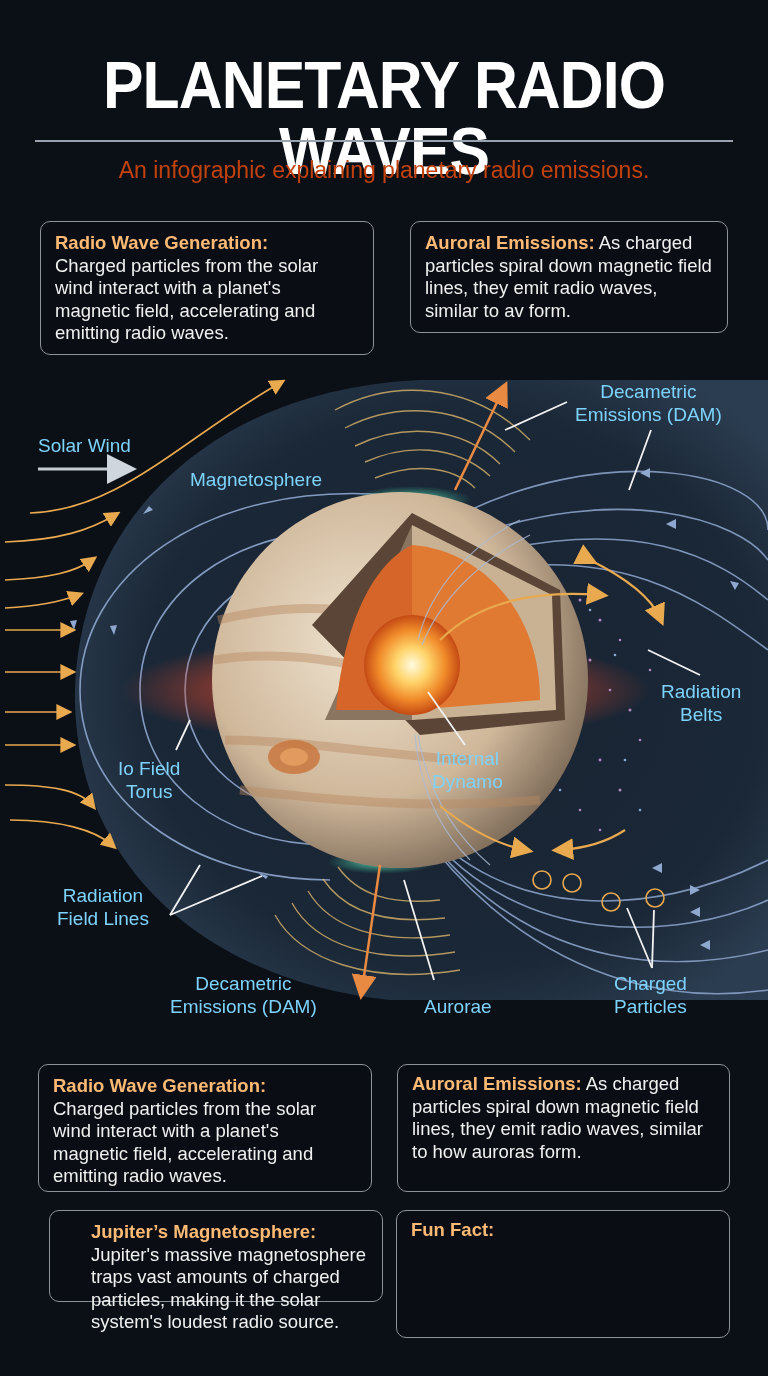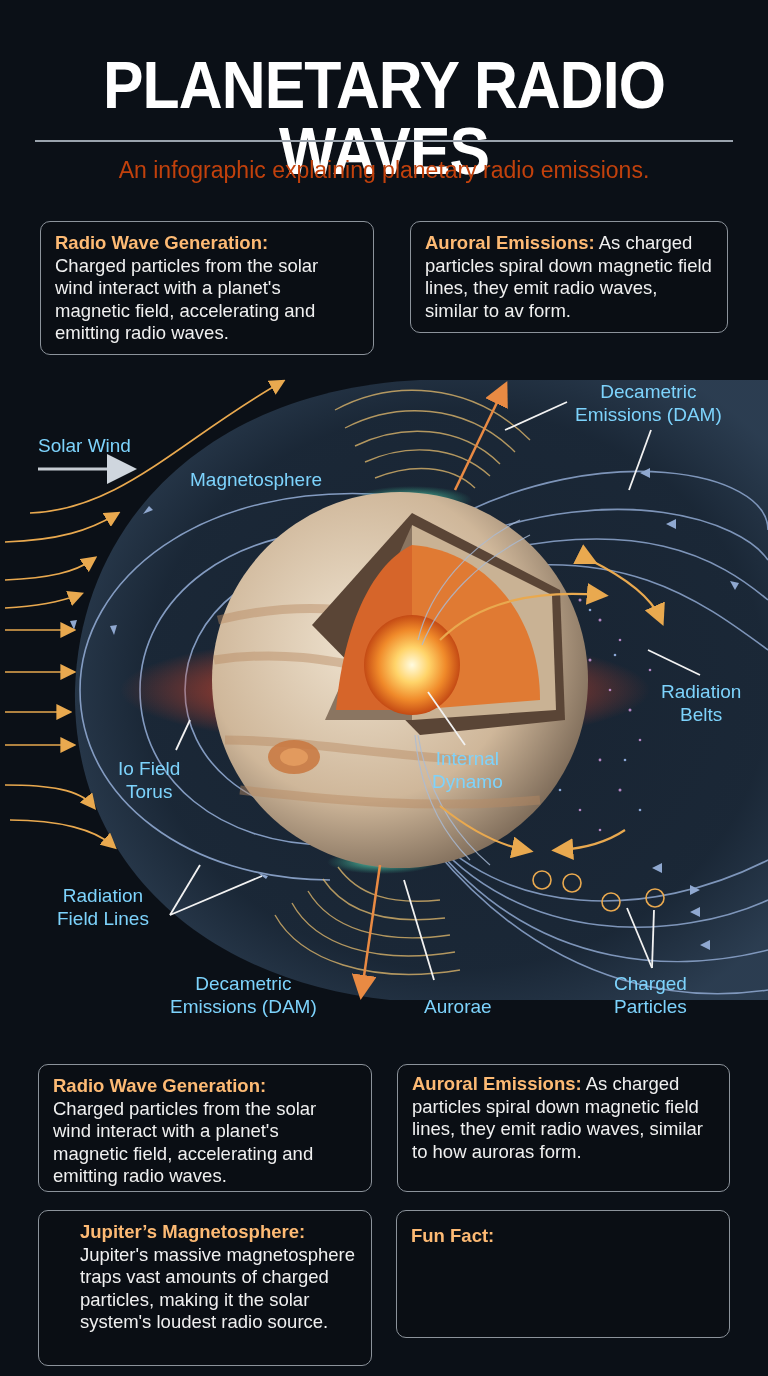--- a/index.html
+++ b/index.html
@@ -276,19 +276,19 @@
 <div class="card" style="left:38px; top:1064px; width:334px; height:128px;">
   <div class="head">Radio Wave Generation:</div>
   <div>Charged particles from the solar wind interact with a planet's magnetic field, accelerating and emitting radio waves.</div>
 </div>
 <div class="card" style="left:397px; top:1064px; width:333px; height:128px; padding-top:8px;">
   <div>
     <span class="head">Auroral Emissions:</span>
     <span>As charged particles spiral down magnetic field lines, they emit radio waves, similar to how auroras form.</span>
   </div>
 </div>
-<div class="card" style="left:38px; top:1210px; width:334px; height:156px;padding-left:41px;">
+<div class="card" style="left:49px; top:1210px; width:334px; height:92px;padding-left:41px;">
   <div class="head">Jupiter’s Magnetosphere:</div>
   <div>Jupiter's massive magnetosphere traps vast amounts of charged particles, making it the solar system's loudest radio source.</div>
 </div>
-<div class="card" style="left:396px; top:1210px; width:334px; height:128px; padding-top:14px;">
+<div class="card" style="left:396px; top:1210px; width:334px; height:128px; padding-top:8px;">
   <div class="head">Fun Fact:</div>
 </div>
 
 </body></html>

